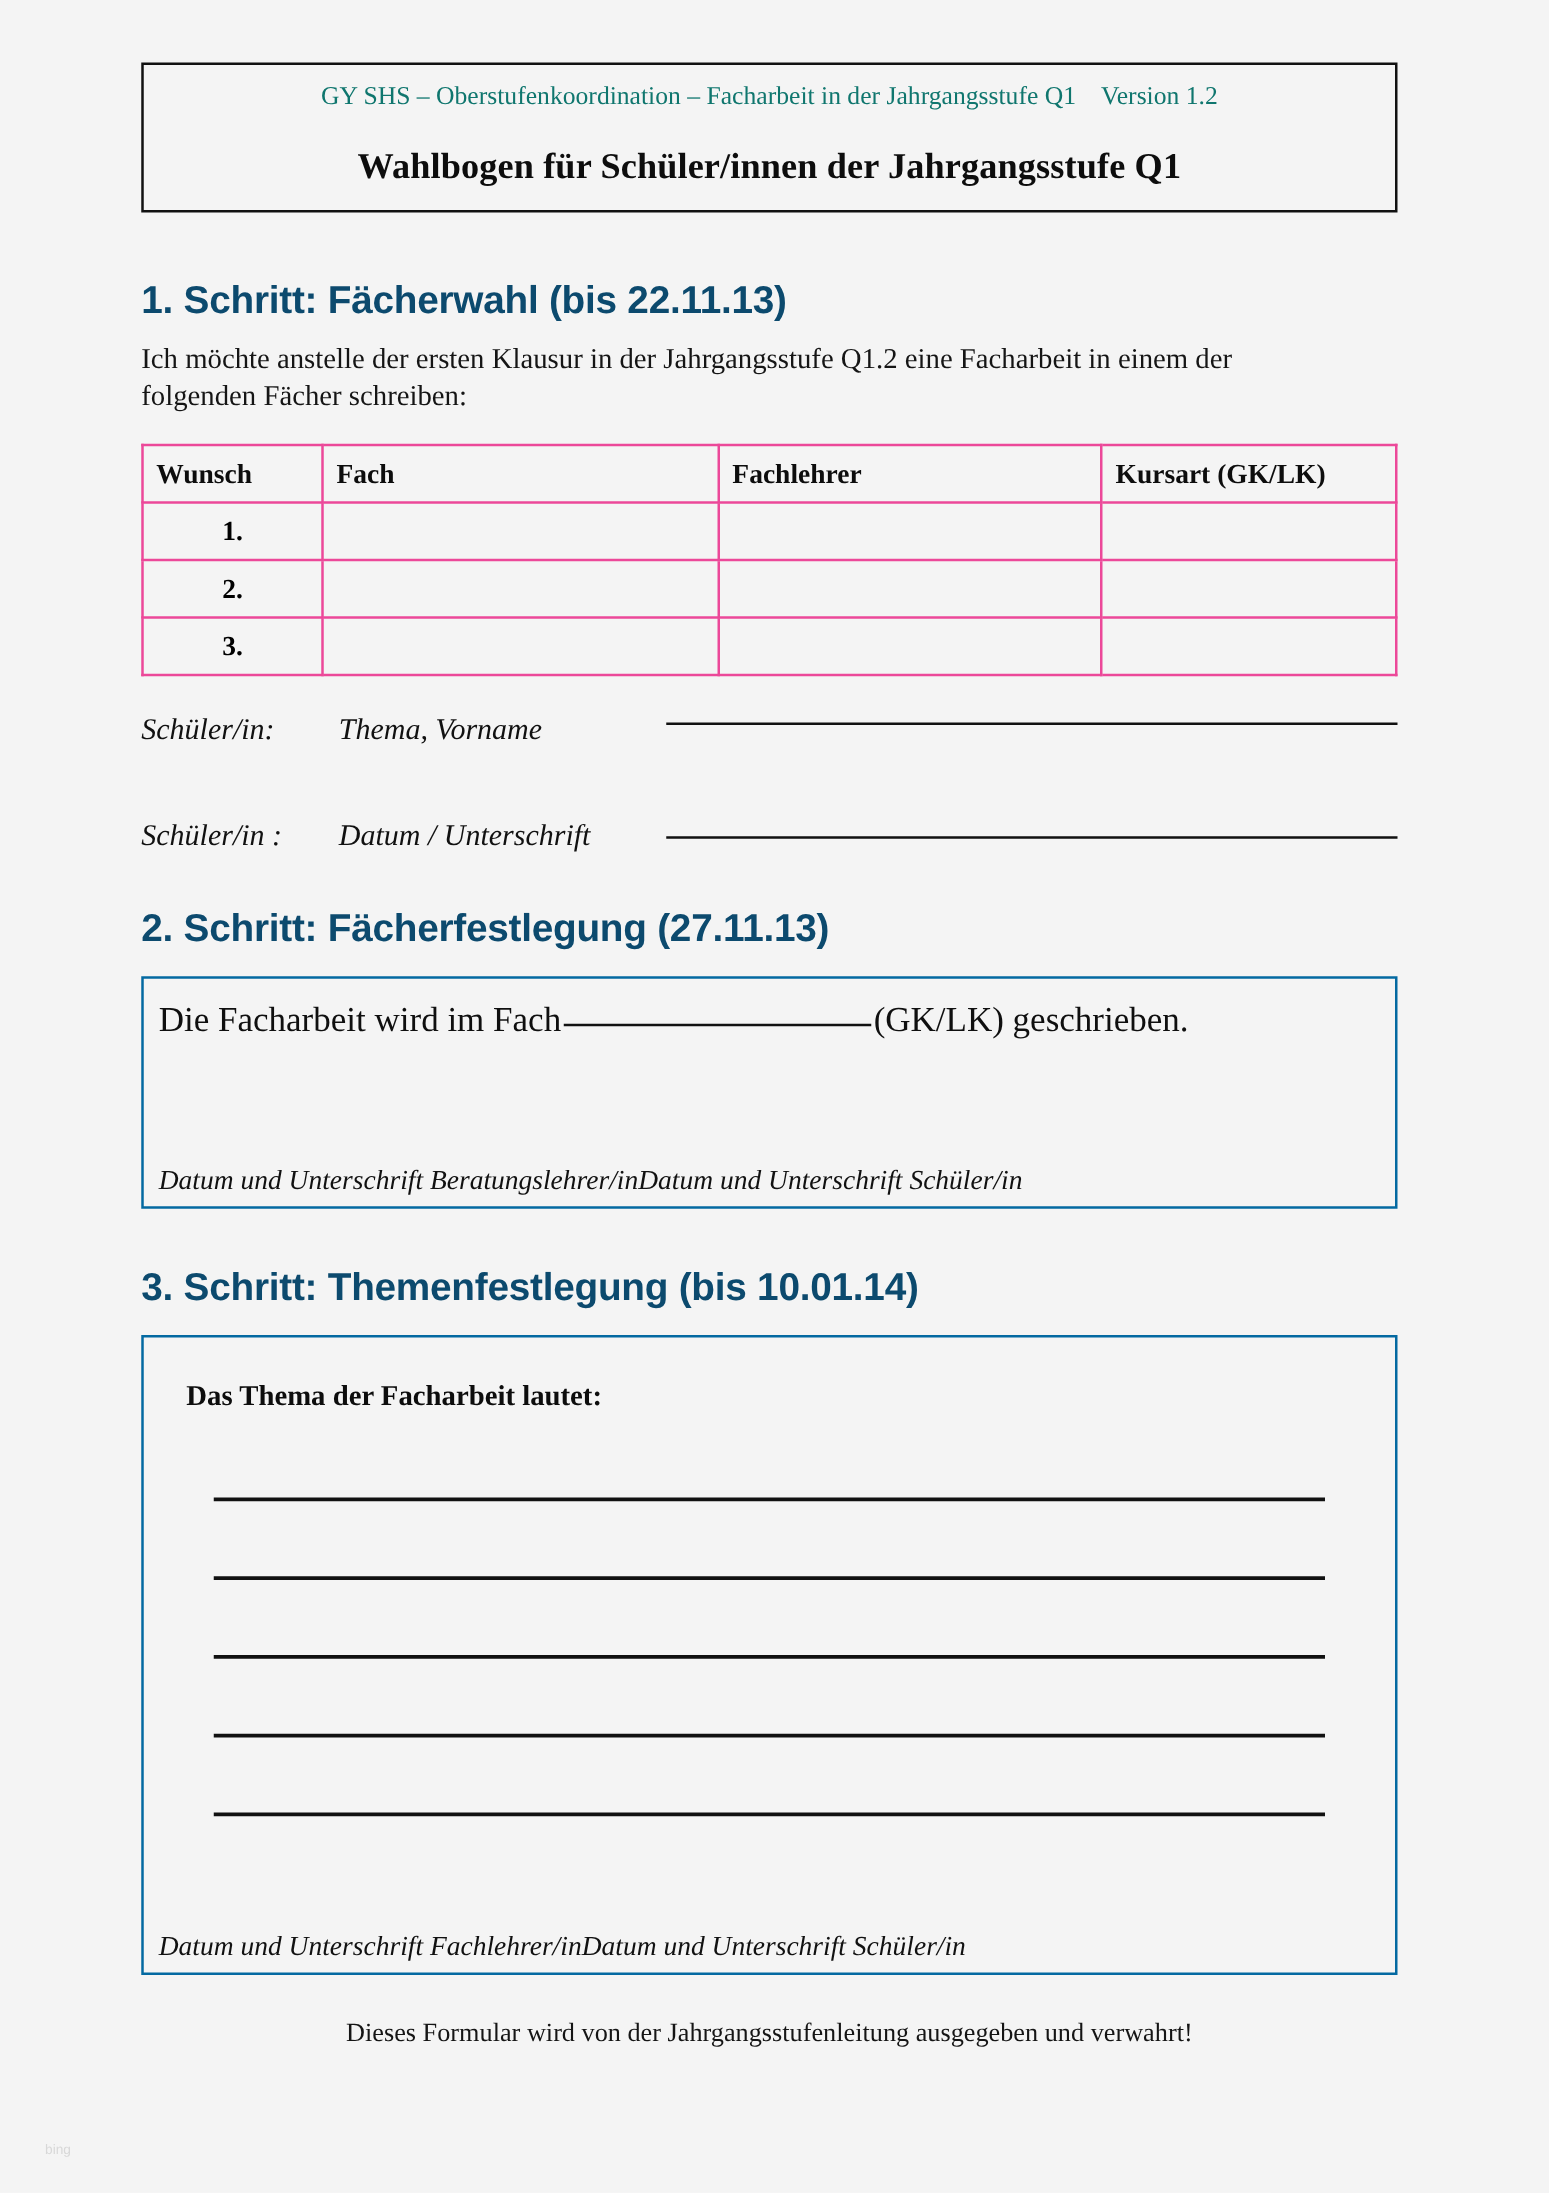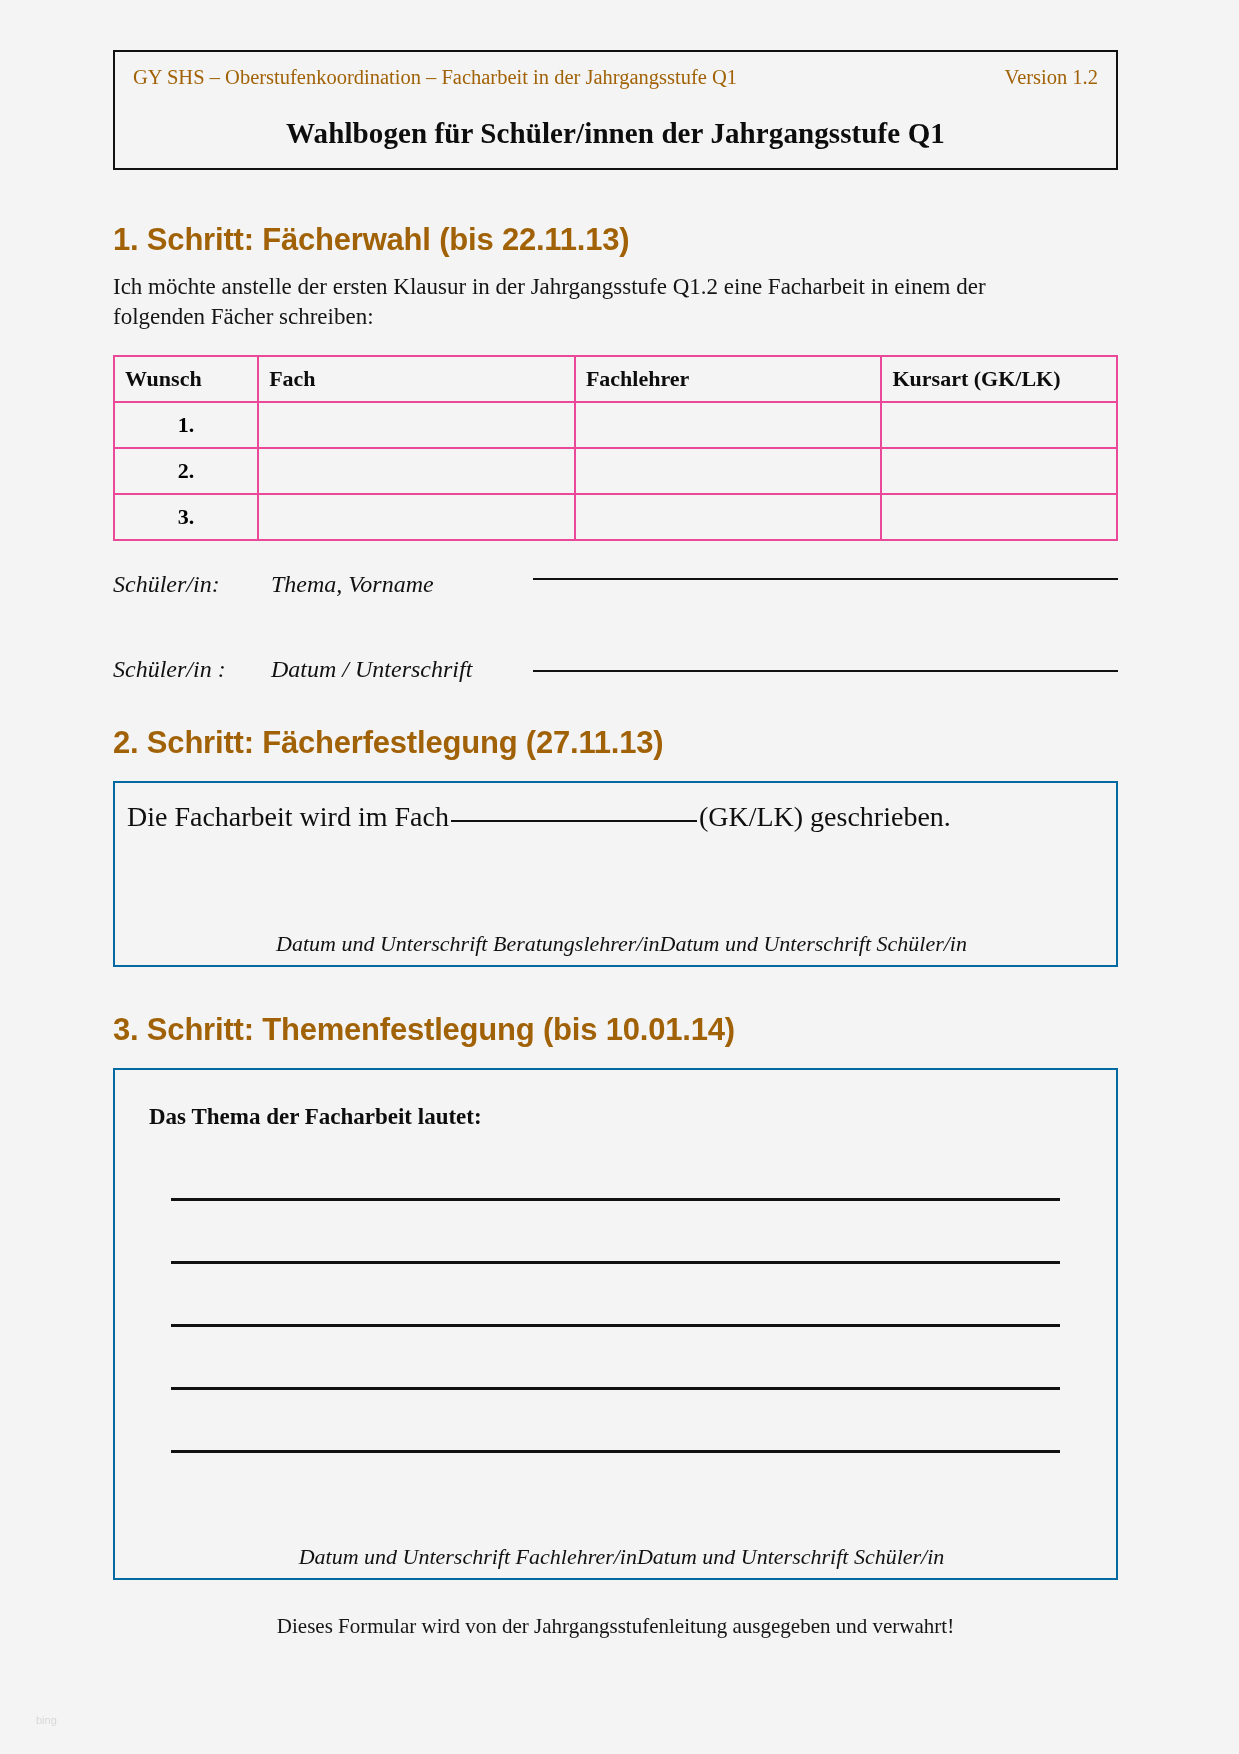--- a/index.html
+++ b/index.html
@@ -36,42 +36,42 @@
   
   .header-box {
     border: 2px solid #111;
     box-sizing: border-box;
     padding: 14px 18px 16px 18px;
     background: #f4f4f4;
     height: 120px;
   }
   .header-top {
     display: flex;
-    justify-content: space-between;
+    justify-content: center;
     align-items: baseline;
     font-size: 20.5px;
     line-height: 1.1;
-    color: #a16207;
+    color: #0f766e;
   }
   .header-meta { white-space: nowrap; padding-left: 20px; }
   .header-title {
     text-align: center;
     font-weight: bold;
     font-size: 29px;
     letter-spacing: 0.1px;
     margin-top: 28px;
     color: #0d0d0d;
   }
 
   
   .step-heading {
     font-family: "Liberation Sans", sans-serif;
     font-weight: bold;
     font-size: 31px;
-    color: #a16207;
+    color: #0c4a6e;
     letter-spacing: -0.2px;
   }
   #step1-heading { margin-top: 52px; }
   #step2-heading { margin-top: 42px; }
   #step3-heading { margin-top: 45px; }
 
   .intro-text {
     font-size: 23px;
     line-height: 1.32;
     margin-top: 14px;
@@ -161,21 +161,21 @@
     position: relative;
     top: -4px;
   }
 
   .box-captions {
     position: absolute;
     left: 12px;
     right: 0;
     bottom: 8px;
     display: flex;
-    justify-content: center;
+    justify-content: flex-start;
     font-style: italic;
     font-size: 22px;
     color: #111;
     margin-top: 38px;
   }
 
   
   #step3-box {
     height: 512px;
     padding: 34px 28px 0 28px;

